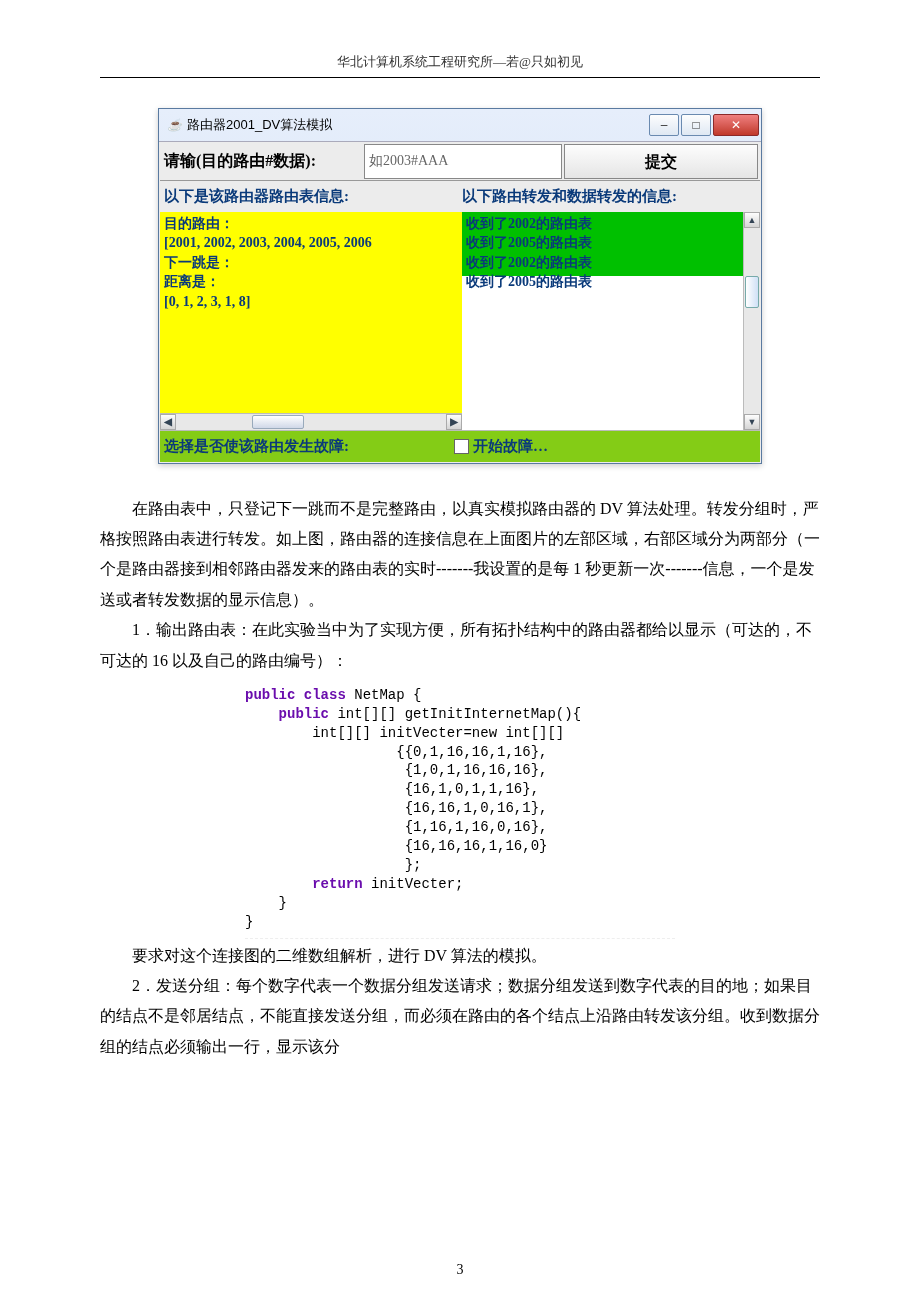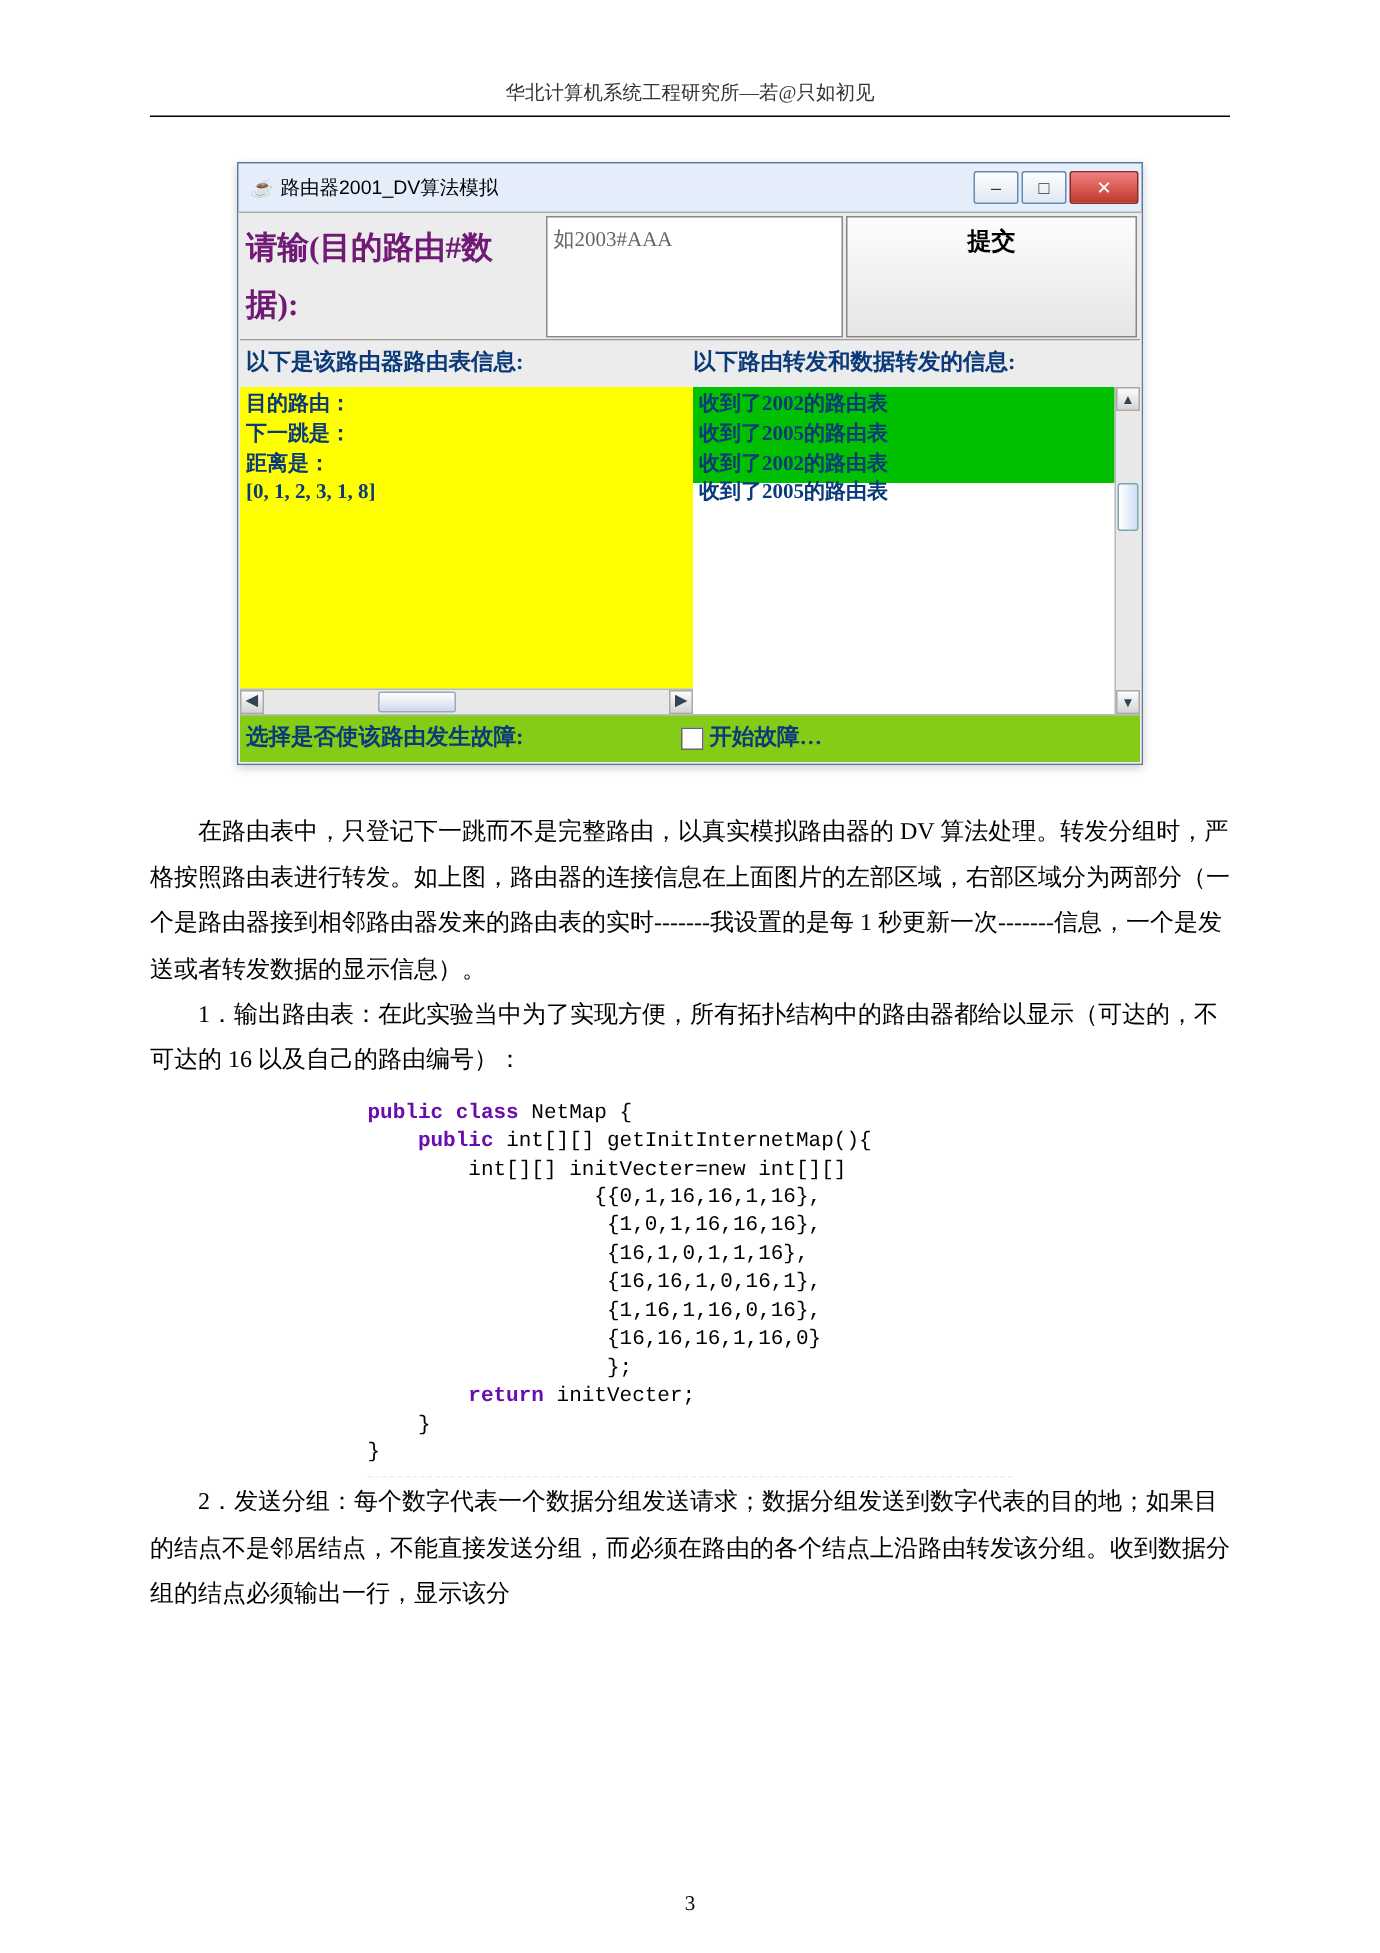--- a/index.html
+++ b/index.html
@@ -89,23 +89,23 @@
     }
     .input-row {
       display: flex;
       align-items: stretch;
       border-bottom: 1px solid #999;
     }
     .input-label {
       width: 196px;
       padding: 4px 4px;
       font-family: "SimSun", serif;
-      font-size: 21px;
-      font-weight: bold;
-      color: #701a75;
+      font-size: 16px;
+      font-weight: bold;
+      color: #000000;
       background: #ececec;
     }
     .input-field {
       width: 188px;
       border: 1px solid #888;
       background: #fff;
       font-family: "SimSun", serif;
       font-size: 14px;
       color: #666;
       padding: 3px 4px;
@@ -332,20 +332,21 @@
 
       <div class="section-labels">
         <div class="sec-left">以下是该路由器路由表信息:</div>
         <div class="sec-right">以下路由转发和数据转发的信息:</div>
       </div>
 
       <div class="panels">
         <div class="panel-left">
           <div class="content">
             <div>目的路由：</div>
+            <div>[2001, 2002, 2003, 2004, 2005, 2006</div>
             <div>下一跳是：</div>
             <div>距离是：</div>
             <div>[0, 1, 2, 3, 1, 8]</div>
           </div>
           <div class="hscroll">
             <div class="arrow">◀</div>
             <div class="track">
                 <div class="thumb"></div>
               </div>
             <div class="arrow">▶</div>
@@ -389,16 +390,17 @@
 <span>                   {1,0,1,16,16,16},</span>
 <span>                   {16,1,0,1,1,16},</span>
 <span>                   {16,16,1,0,16,1},</span>
 <span>                   {1,16,1,16,0,16},</span>
 <span>                   {16,16,16,1,16,0}</span>
 <span>                   };</span>
 <span class="ret">        return</span><span> initVecter;</span>
 <span>    }</span>
 <span>}</span></div>
 
+  <p class="para">要求对这个连接图的二维数组解析，进行 DV 算法的模拟。</p>
   <p class="para">2．发送分组：每个数字代表一个数据分组发送请求；数据分组发送到数字代表的目的地；如果目的结点不是邻居结点，不能直接发送分组，而必须在路由的各个结点上沿路由转发该分组。收到数据分组的结点必须输出一行，显示该分</p>
 
   <div class="page-num">3</div>
 </div>
 
 </body></html>

